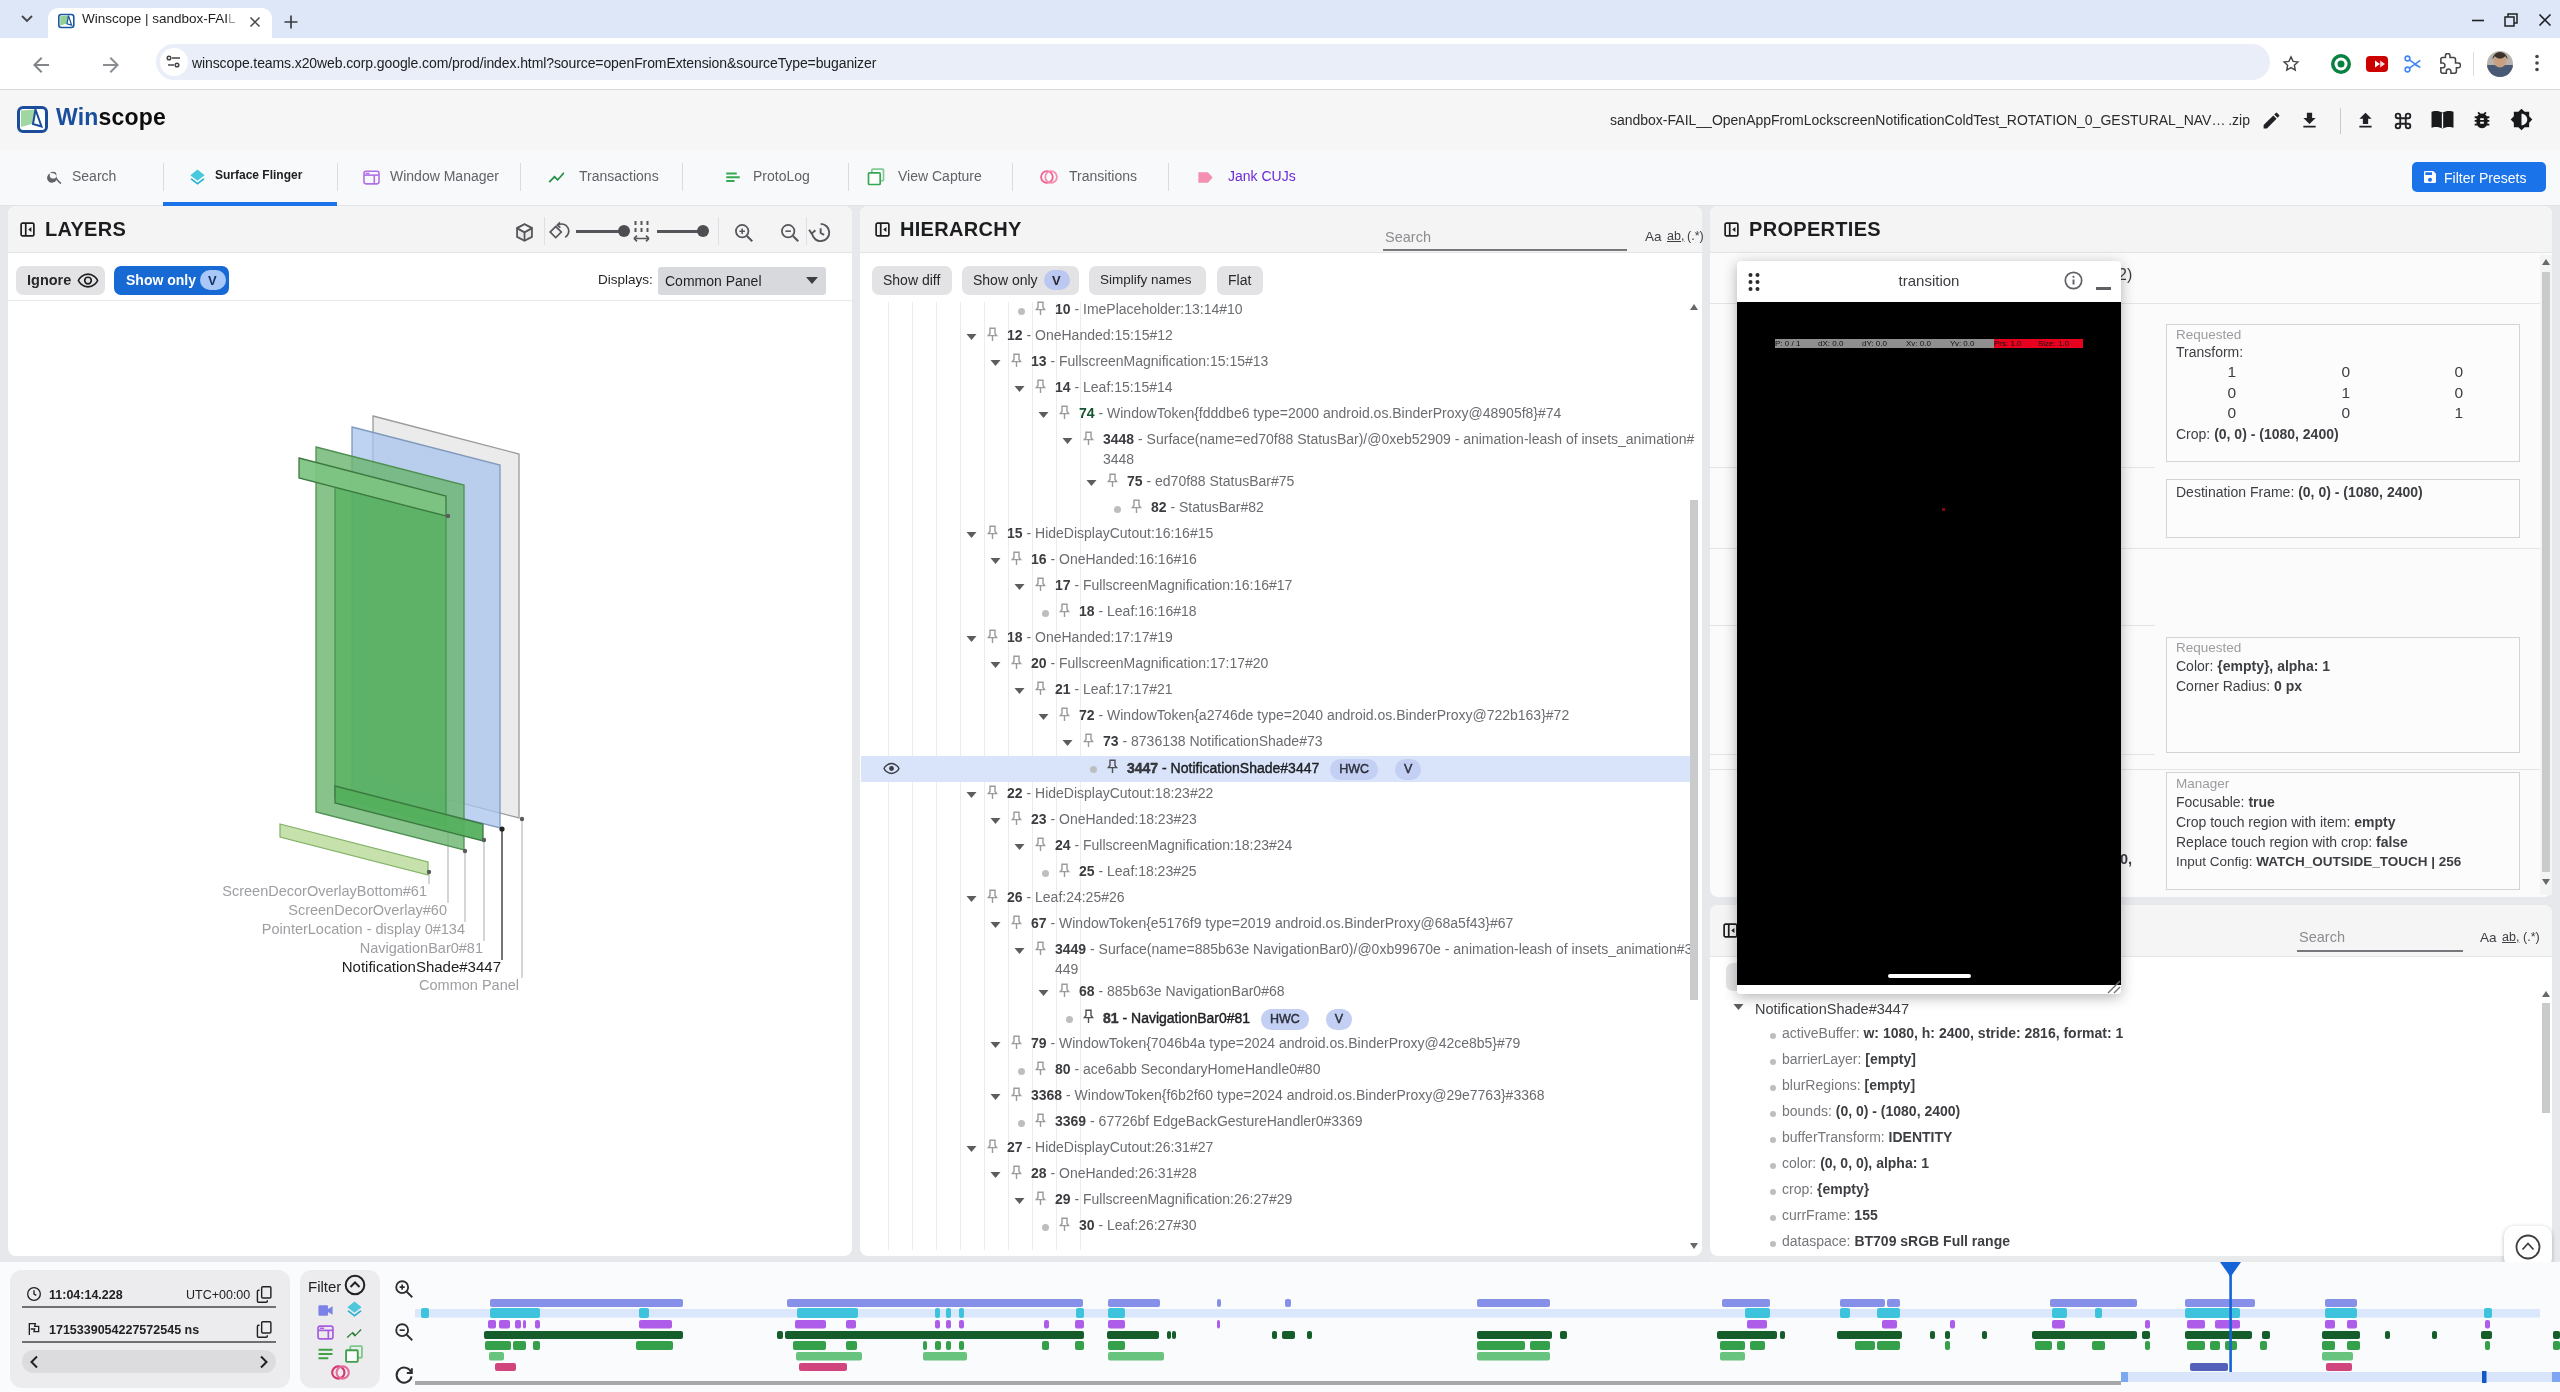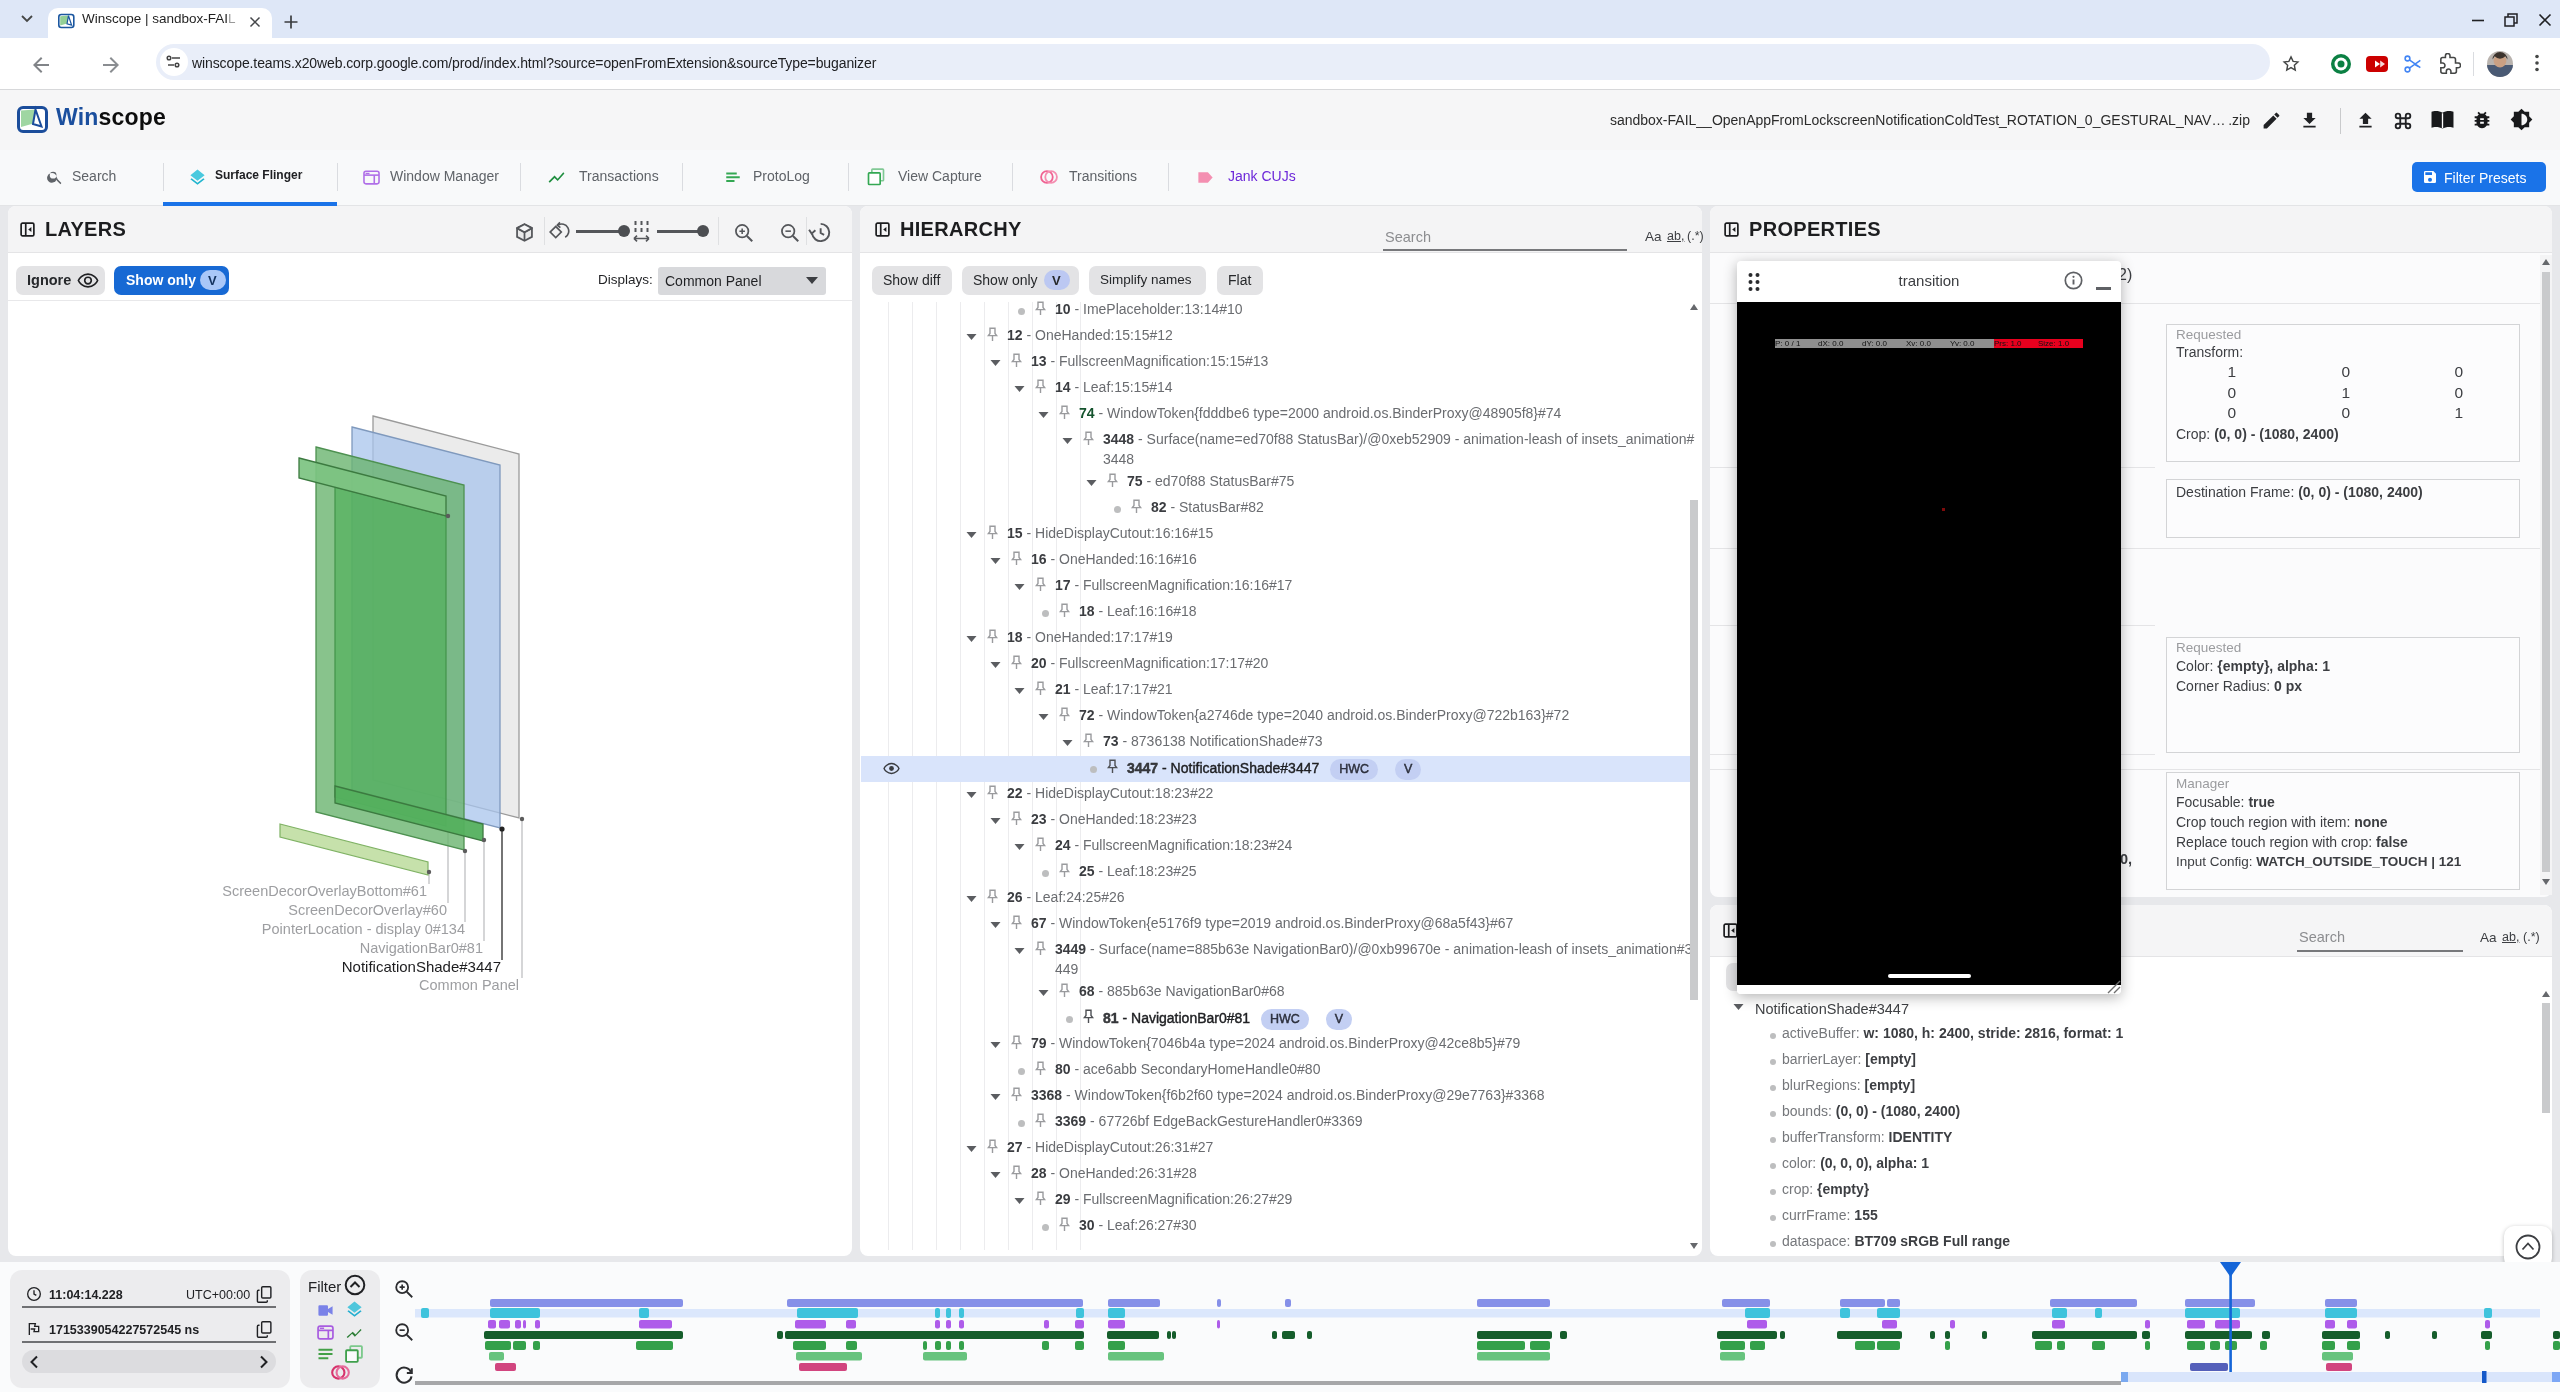--- a/index.html
+++ b/index.html
@@ -593,23 +593,23 @@
 <div class="abs" style="left:2290px;top:404px;width:60px;text-align:right;font-size:15.5px;color:#3c3e42;">0</div>
 <div class="abs" style="left:2403px;top:404px;width:60px;text-align:right;font-size:15.5px;color:#3c3e42;">1</div>
 <div class="abs" style="left:2176px;top:426px;font-size:14px;color:#3c3e42;">Crop: <b>(0, 0) - (1080, 2400)</b></div>
 <div class="abs" style="left:2166px;top:479px;width:354px;height:59px;background:#fcfcfd;border:1.5px solid #d3d4d6;"></div><div class="abs" style="left:2176px;top:484px;font-size:14px;color:#3c3e42;">Destination Frame: <b>(0, 0) - (1080, 2400)</b></div><div class="abs" style="left:2166px;top:637px;width:354px;height:116px;background:#fcfcfd;border:1.5px solid #d3d4d6;"></div>
 <div class="abs" style="left:2176px;top:640px;font-size:13.5px;color:#9b9c9f;">Requested</div>
 <div class="abs" style="left:2176px;top:658px;font-size:14px;color:#3c3e42;">Color: <b>{empty}, alpha: 1</b></div>
 <div class="abs" style="left:2176px;top:678px;font-size:14px;color:#3c3e42;">Corner Radius: <b>0 px</b></div>
 <div class="abs" style="left:2166px;top:772px;width:354px;height:118px;background:#fcfcfd;border:1.5px solid #d3d4d6;"></div>
 <div class="abs" style="left:2176px;top:776px;font-size:13.5px;color:#9b9c9f;">Manager</div>
 <div class="abs" style="left:2176px;top:794px;font-size:14px;color:#3c3e42;">Focusable: <b>true</b></div>
-<div class="abs" style="left:2176px;top:814px;font-size:14px;color:#3c3e42;">Crop touch region with item: <b>none</b></div>
+<div class="abs" style="left:2176px;top:814px;font-size:14px;color:#3c3e42;">Crop touch region with item: <b>empty</b></div>
 <div class="abs" style="left:2176px;top:834px;font-size:14px;color:#3c3e42;">Replace touch region with crop: <b>false</b></div>
-<div class="abs" style="left:2176px;top:854px;font-size:13.5px;color:#3c3e42;">Input Config: <b>WATCH_OUTSIDE_TOUCH | 121</b></div>
+<div class="abs" style="left:2176px;top:854px;font-size:13.5px;color:#3c3e42;">Input Config: <b>WATCH_OUTSIDE_TOUCH | 256</b></div>
 
 <div class="abs" style="left:2540px;top:255px;width:12px;height:640px;background:#f4f4f5;"></div>
 <svg class="abs" style="left:2541px;top:258px" width="10" height="8" viewBox="0 0 10 8">
     <path d="M5 1 L9 7 L1 7 Z" fill="#66686c"></path>
   </svg>
 <div class="abs" style="left:2542px;top:272px;width:8px;height:600px;background:#c9cacc;"></div>
 <svg class="abs" style="left:2541px;top:878px" width="10" height="8" viewBox="0 0 10 8">
     <path d="M5 7 L9 1 L1 1 Z" fill="#66686c"></path>
   </svg>
 

